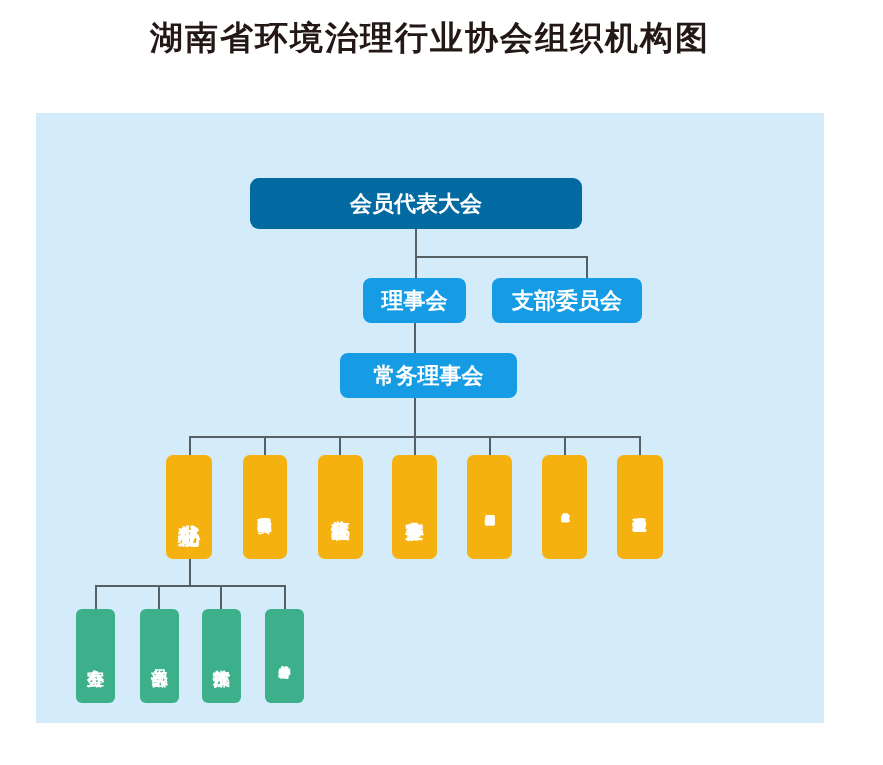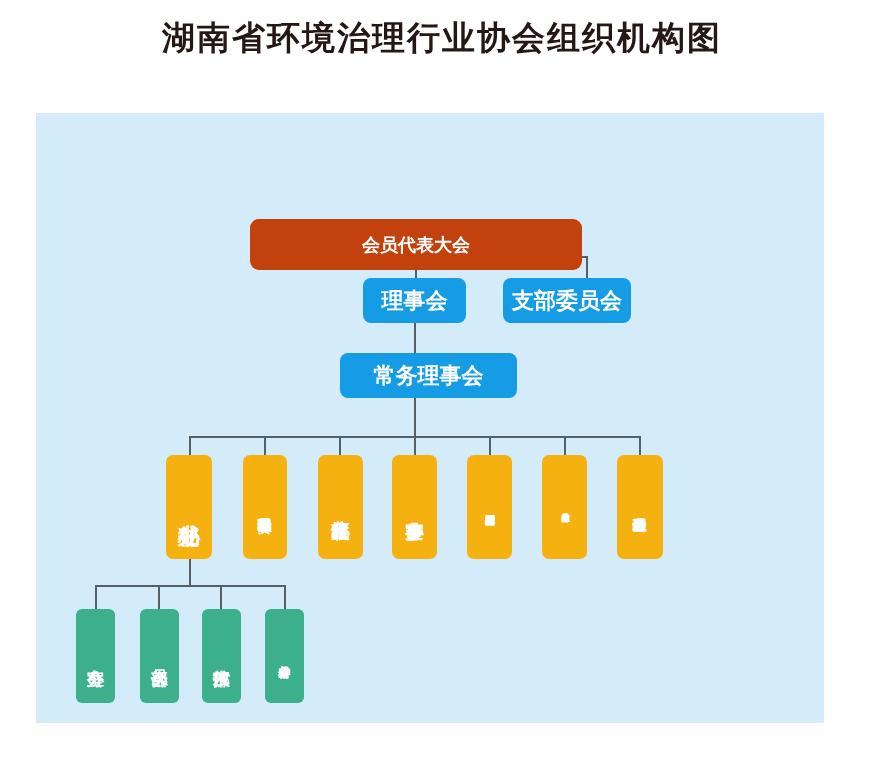--- a/index.html
+++ b/index.html
@@ -1,24 +1,24 @@
 <!DOCTYPE html>
 <html><head>
   <meta charset="utf-8">
   <style>
     html, body { margin: 0; padding: 0; background: #ffffff; }
     body { width: 883px; height: 765px; position: relative; overflow: hidden;
            font-family: "DejaVu Sans", "Liberation Sans", sans-serif; }
-    .title { position: absolute; left: 12px; top: 16px; width: 860px; text-align: center;
+    .title { position: absolute; left: 0; top: 16px; width: 860px; text-align: center;
              font-size: 33px; font-weight: bold; color: #231815; letter-spacing: 2px; }
     .panel { position: absolute; left: 36px; top: 113px; width: 788px; height: 610px;
              background: #d4ebfa; }
     .box { position: absolute; color: #ffffff; font-weight: bold; display: flex;
            align-items: center; justify-content: center; box-sizing: border-box; }
-    .dark { background: #c2410c; border-radius: 9px; font-size: 18px; margin-top: 41px; }
+    .dark { background: #0369a1; border-radius: 9px; font-size: 22px; }
     .blue { background: #159ce4; border-radius: 8px; font-size: 22px; }
     .yellow { background: #f4b10f; border-radius: 7px; }
     .green { background: #3cb08b; border-radius: 6px; }
     .vtext { writing-mode: vertical-rl; text-orientation: upright; line-height: 1; }
     .line { position: absolute; background: #555f66; }
   </style>
 </head>
 <body>
 
 <div class="title">湖南省环境治理行业协会组织机构图</div>
@@ -40,21 +40,21 @@
 <div class="line" style="left:189px;top:558px;width:2px;height:28px;"></div>
 <div class="line" style="left:95px;top:585px;width:191px;height:2px;"></div>
 <div class="line" style="left:95px;top:585px;width:2px;height:25px;"></div>
 <div class="line" style="left:158px;top:585px;width:2px;height:25px;"></div>
 <div class="line" style="left:220px;top:585px;width:2px;height:25px;"></div>
 <div class="line" style="left:284px;top:585px;width:2px;height:25px;"></div>
 
 <div class="box dark" style="left:250px;top:178px;width:332px;height:51px;">会员代表大会</div>
 
 <div class="box blue" style="left:363px;top:278px;width:103px;height:45px;">理事会</div>
-<div class="box blue" style="left:503px;top:278px;width:128px;height:45px;">支部委员会</div>
+<div class="box blue" style="left:492px;top:278px;width:150px;height:45px;">支部委员会</div>
 
 <div class="box blue" style="left:340px;top:353px;width:177px;height:45px;">常务理事会</div>
 
 <div class="box yellow vtext" style="left:166px;top:455px;width:46px;height:104px;font-size:22px;">秘书处</div>
 <div class="box yellow vtext" style="left:243px;top:455px;width:44px;height:104px;font-size:14px;">异味治理委员会</div>
 <div class="box yellow vtext" style="left:318px;top:455px;width:45px;height:104px;font-size:18px;">怀化联络处</div>
 <div class="box yellow vtext" style="left:392px;top:455px;width:45px;height:104px;font-size:18px;">宁乡办事处</div>
 <div class="box yellow vtext" style="left:467px;top:455px;width:45px;height:104px;font-size:10px;">固体废物处置利用分会</div>
 <div class="box yellow vtext" style="left:542px;top:455px;width:45px;height:104px;font-size:8px;">土壤修复与生态技术委员会</div>
 <div class="box yellow vtext" style="left:617px;top:455px;width:46px;height:104px;font-size:14px;">水处理设备分会</div>

